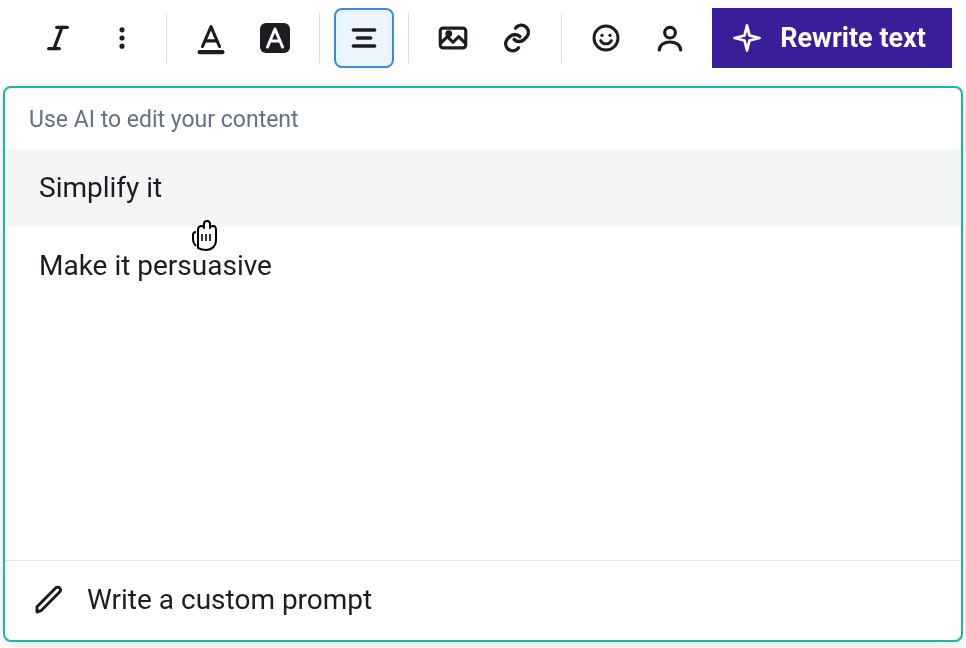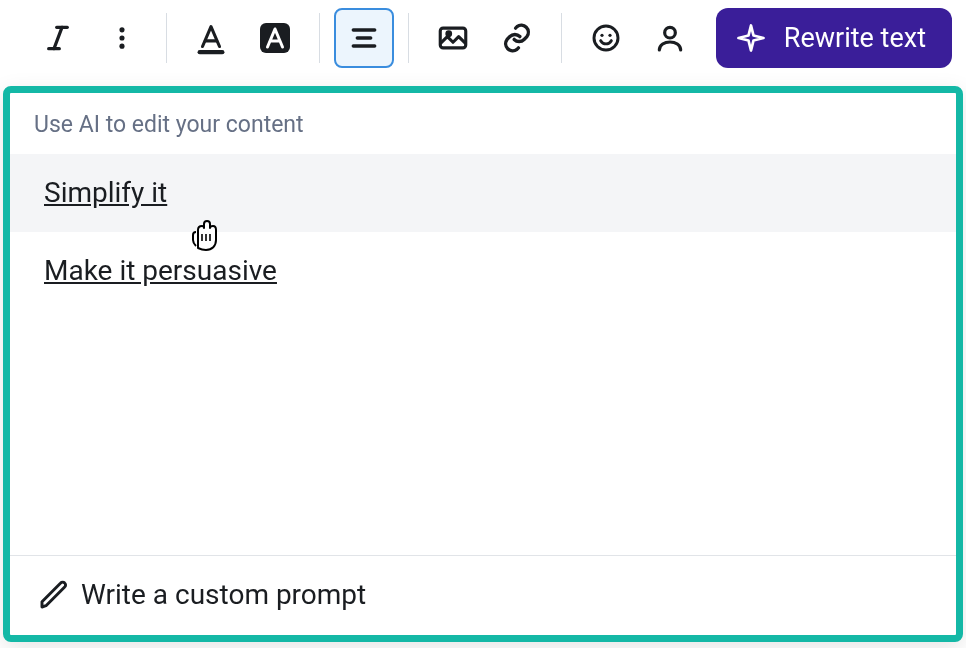--- a/index.html
+++ b/index.html
@@ -43,69 +43,68 @@
     margin: 0 10px;
   }
 
   .rewrite-btn {
     margin-left: auto;
     height: 60px;
     padding: 0 26px 0 20px;
     background: #3a1e99;
     color: #ffffff;
     font-size: 27px;
-    font-weight: 400;
-    border-radius: 12px;
+    font-weight: 700;
+    border-radius: 0;
     display: flex;
     align-items: center;
     gap: 18px;
     cursor: pointer;
   }
   .rewrite-btn svg { flex: 0 0 auto; }
 
   
   .dropdown {
     position: absolute;
     top: 86px;
     left: 3px;
     right: 3px;
     bottom: 6px;
     background: #ffffff;
-    border: 7px solid #14b8a6;
+    border: 2px solid #14b8a6;
     border-radius: 8px;
     box-shadow: 0 6px 22px rgba(0,0,0,0.10);
     display: flex;
     flex-direction: column;
     overflow: hidden;
   }
   .dd-header {
     padding: 18px 24px 16px 24px;
     font-size: 23px;
     color: #667085;
   }
   .dd-item {
     padding: 22px 34px;
     font-size: 28px;
     color: #1a1d21;
     cursor: pointer;
     line-height: 1.2;
-    text-decoration: underline;
   }
   .dd-item.hover {
     background: #f4f5f7;
   }
   .dd-divider {
     height: 1px;
     background: #e1e4e8;
     margin-top: auto;
   }
   .dd-custom {
     display: flex;
     align-items: center;
-    gap: 11px;
+    gap: 22px;
     padding: 22px 28px 24px 28px;
     font-size: 28px;
     color: #1a1d21;
     cursor: pointer;
   }
 
   
   .cursor {
     position: absolute;
     top: 218px;

